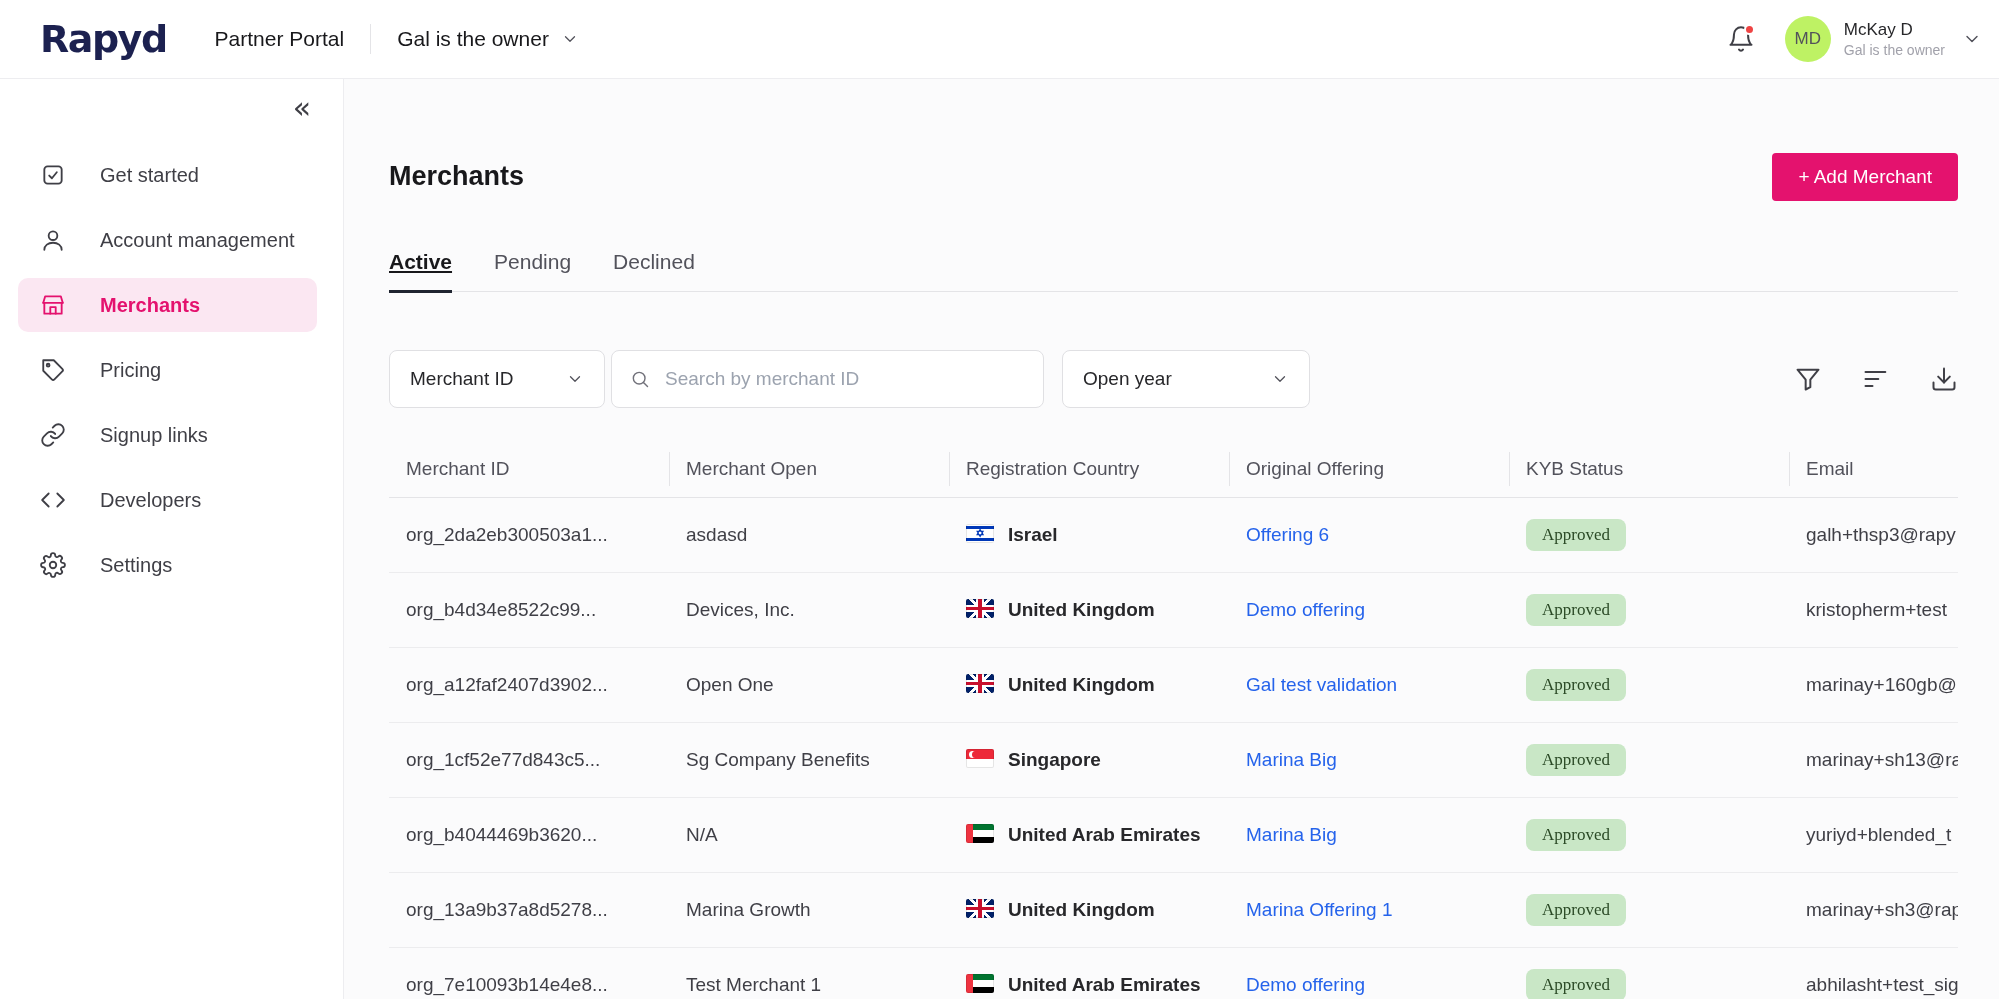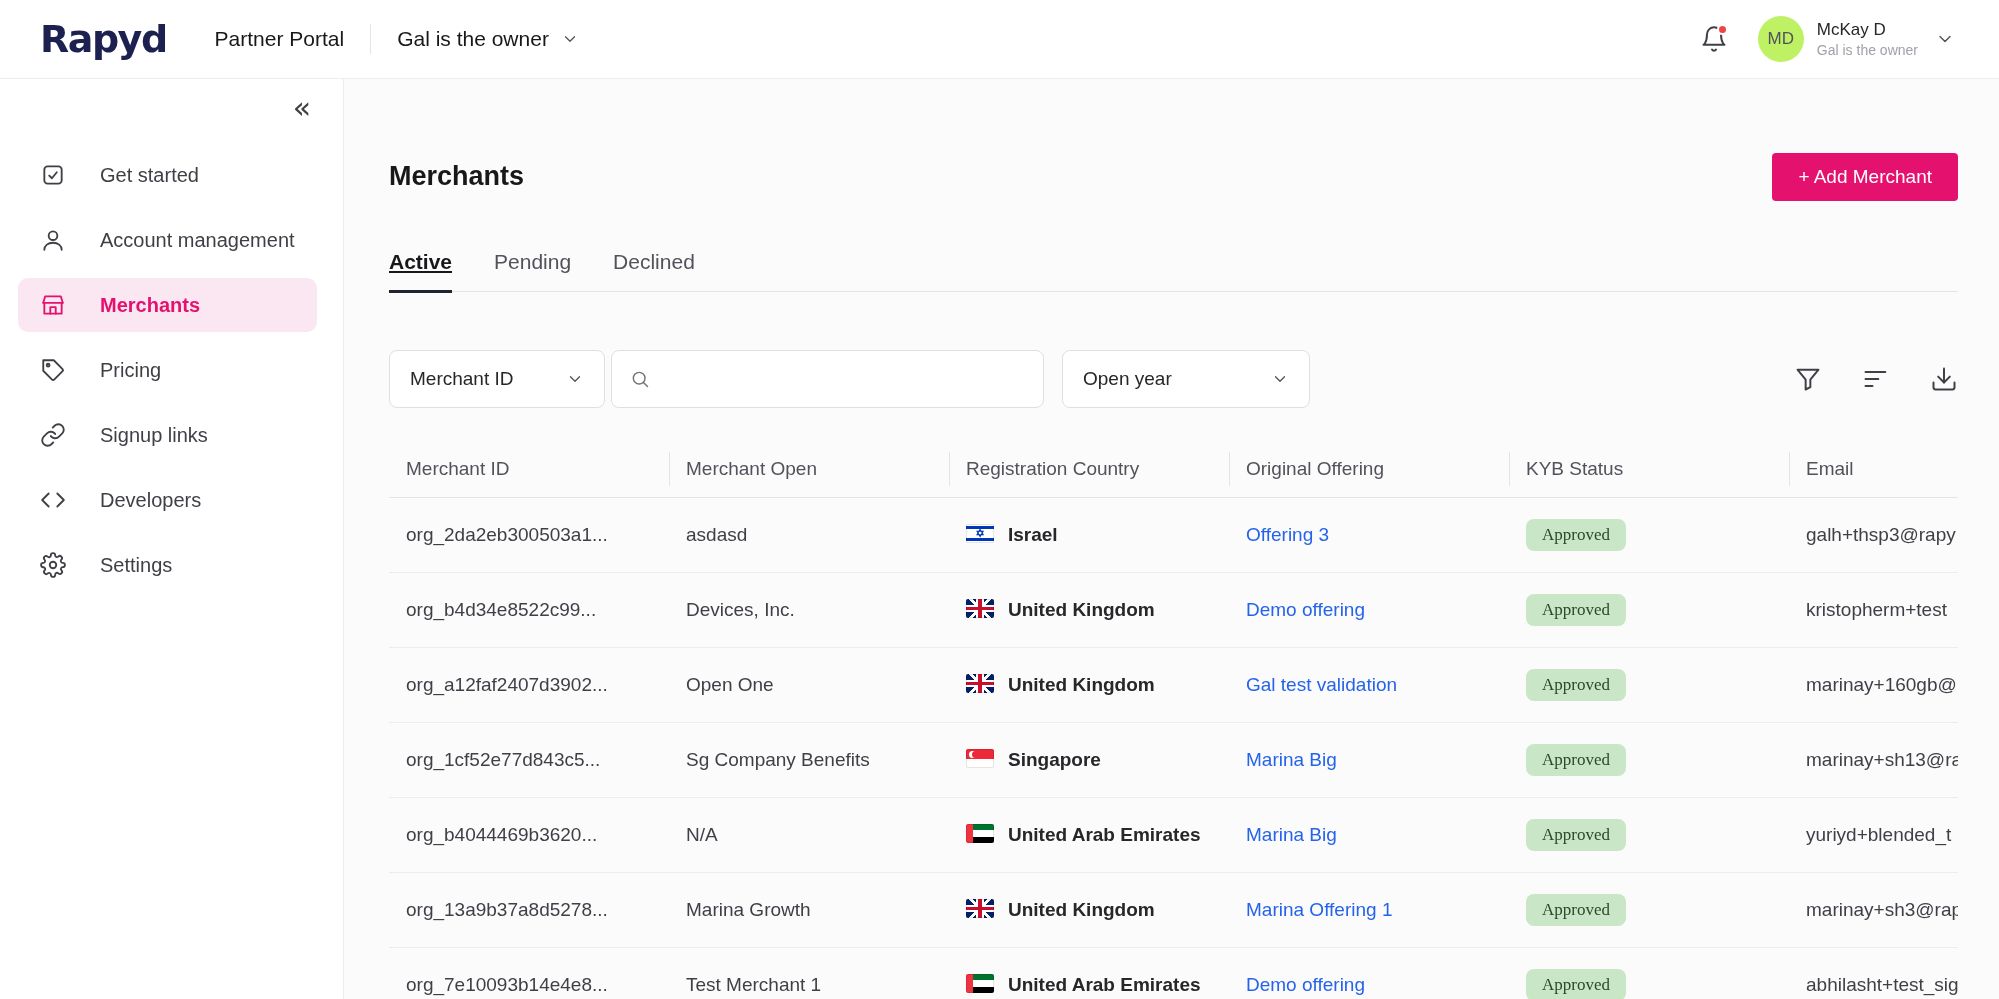--- a/index.html
+++ b/index.html
@@ -8,21 +8,21 @@
     width:1999px; height:999px; overflow:hidden;
     font-family:"Liberation Sans", sans-serif;
     background:#ffffff; color:#27272a;
   }
   svg { display:block; }
   .icon svg { stroke:currentColor; fill:none; stroke-width:1.7; stroke-linecap:round; stroke-linejoin:round; }
 
   
   .topbar {
     height:79px; display:flex; align-items:center;
-    padding:0 44px 0 40px; background:#fff; border-bottom:1px solid #ededf0;
+    padding:0 17px 0 40px; background:#fff; border-bottom:1px solid #ededf0;
     position:relative; z-index:2;
   }
   .logo {
     font-family:"DejaVu Sans", sans-serif;
     font-size:38px; font-weight:800; letter-spacing:-1.5px;
     color:var(--logo-navy, #1c2150); cursor:pointer;
   }
   .portal-label { font-size:21px; color:#18181b; margin-left:48px; }
   .topbar-divider { width:1px; height:30px; background:#e4e4e7; margin:0 26px; }
   .owner-dropdown { display:flex; align-items:center; gap:12px; font-size:21px; color:#18181b; cursor:pointer; }
@@ -311,20 +311,21 @@
             </svg>
         </span>
       </div>
       <div class="search-box">
         <span class="icon">
           <svg width="20" height="20" viewBox="0 0 24 24">
               <circle cx="11" cy="11" r="7"></circle>
               <line x1="16.5" y1="16.5" x2="21" y2="21"></line>
             </svg>
         </span>
+        <input type="text" placeholder="Search by merchant ID" style="">
       </div>
       <div class="select-box date-select">
         <span>Open year</span>
         <span class="icon">
           <svg width="18" height="18" viewBox="0 0 24 24">
               <polyline points="6 9 12 15 18 9"></polyline>
             </svg>
         </span>
       </div>
       <div class="filter-actions">
@@ -367,21 +368,21 @@
       </div>
       <div id="table-rows">
           <div class="trow">
     <div class="td">org_2da2eb300503a1...</div>
     <div class="td">asdasd</div>
     <div class="td country-cell">
       <span class="flag il"></span>
       <span>Israel</span>
     </div>
     <div class="td">
-      <a class="offering" href="#">Offering 3</a>
+      <a class="offering" href="#">Offering 6</a>
     </div>
     <div class="td">
       <span class="pill">Approved</span>
     </div>
     <div class="td email">galh+thsp3@rapy</div>
   </div>
           <div class="trow">
     <div class="td">org_b4d34e8522c99...</div>
     <div class="td">Devices, Inc.</div>
     <div class="td country-cell">

